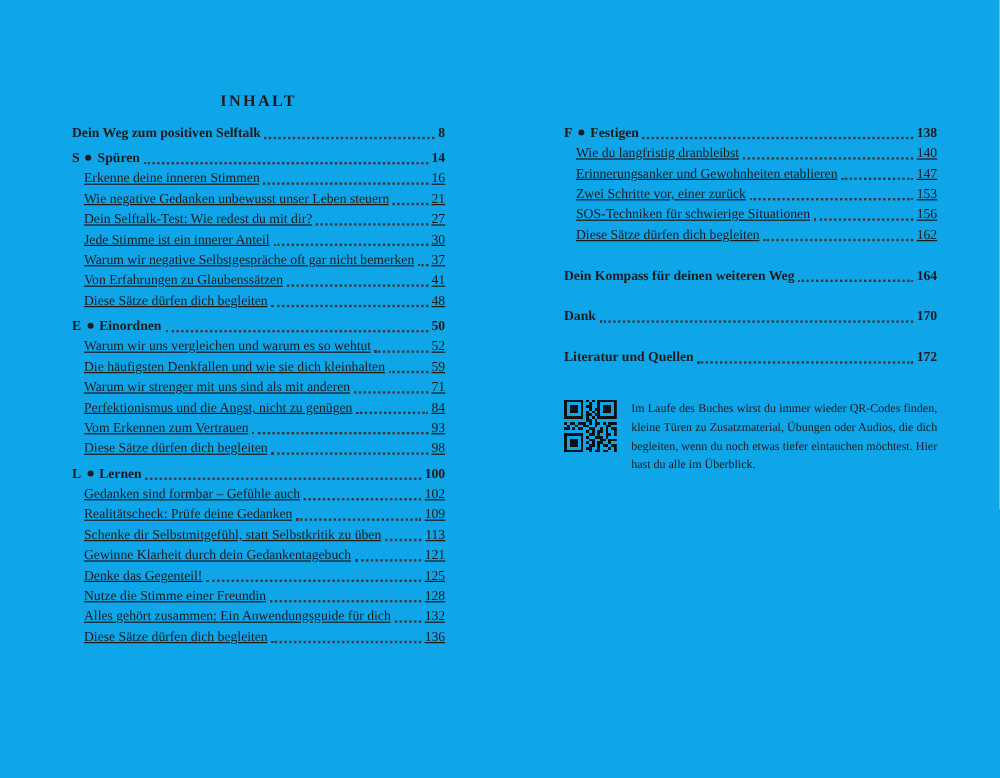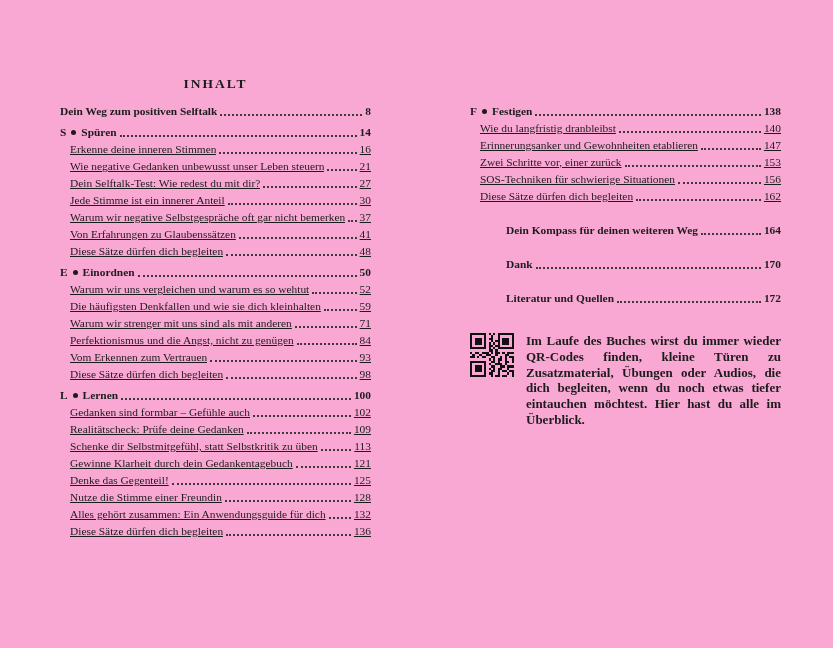--- a/index.html
+++ b/index.html
@@ -3,21 +3,21 @@
 <meta charset="utf-8">
 <style>
   * { margin:0; padding:0; box-sizing:border-box; }
   html,body { background:#ffffff; }
   body {
     width:833px; height:648px;
     position:relative; overflow:hidden;
     font-family:"Liberation Serif","DejaVu Serif",serif;
     color:#1c1c1c;
   }
-  .page { position:absolute; inset:0; background:#f9a8d4; }
+  .page { position:absolute; inset:0; background:#0ea5e9; }
 
   .toc-title {
     position:absolute; left:60px; top:76px; width:311px;
     text-align:center; font-size:13.5px; font-weight:700; letter-spacing:2px;
   }
 
   .col { position:absolute; top:103px; width:311px; }
   #left-col  { left:60px; }
   #right-col { left:470px; }
 
@@ -29,34 +29,34 @@
   .toc-row .leader {
     flex:1 1 6px; min-width:6px;
     border-bottom:2px dotted #3a3a3a;
     margin:0 3px 4px 3px;
   }
   .toc-row .pg { flex:0 0 auto; }
   .toc-row.sub { padding-left:10px; font-weight:400;text-decoration:underline; }
   .toc-row.head { font-weight:700; }
   .toc-row.section { margin-top:4px; }
   .toc-row.chapter { margin-top:13px; }
-  #right-col .toc-row.chapter { margin-top:17px;margin-left:36px; }
+  #right-col .toc-row.chapter { margin-top:17px; }
   .col > .toc-row:first-child { margin-top:0;justify-content:flex-end; }
 
   .dot {
     display:inline-block; width:5px; height:5px; border-radius:50%;
     background:#1c1c1c; margin:0 5px; vertical-align:middle;
     position:relative; top:-1px;
   }
 
   .qr-block { display:flex; align-items:flex-start; margin-top:26px; }
   .qr-icon { flex:0 0 auto; width:44px; height:44px; margin-right:12px; }
   .qr-icon svg { display:block; width:44px; height:44px; shape-rendering:crispEdges; }
   .qr-text {
-    font-weight:700; font-size:13px; line-height:15.8px;
+    font-weight:400; font-size:10px; line-height:15.8px;
     text-align:justify; white-space:normal;
   }
 </style>
 </head>
 <body>
 
 <div class="page">
 
   <div class="toc-title">INHALT</div>
 

